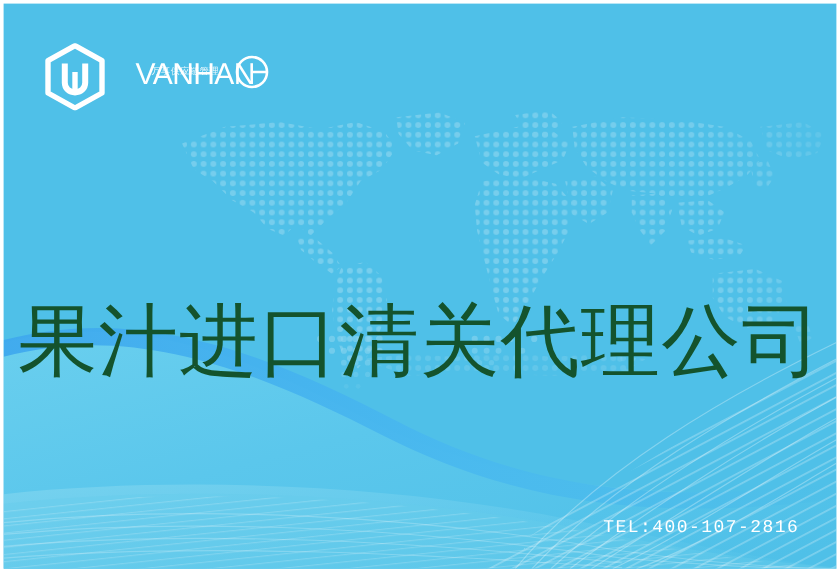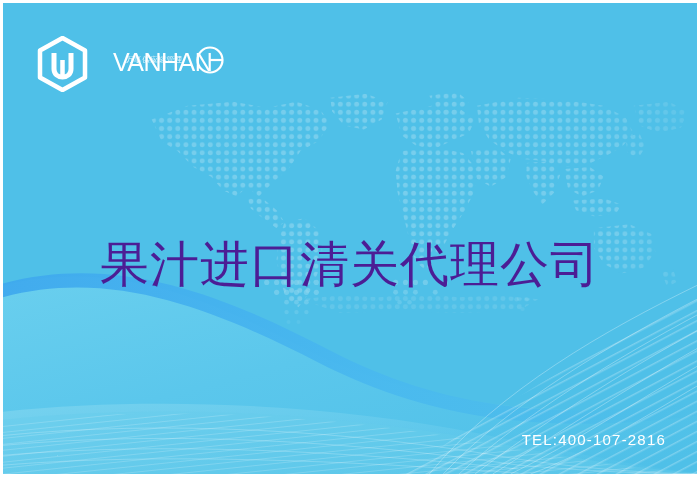--- a/index.html
+++ b/index.html
@@ -39,29 +39,29 @@
     font-size:7.5px;color:#ffffff;
     letter-spacing:0.6px;white-space:nowrap;
     opacity:0.95;line-height:1;
   }
 
   
   .headline{
     position:absolute;left:0;right:0;top:202px;
     text-align:center;z-index:40;
     font-family:"DejaVu Sans","Liberation Sans",sans-serif;
-    font-size:49px;font-weight:400;color:#4c1d95;
+    font-size:66px;font-weight:400;color:#14532d;
     letter-spacing:1px;line-height:1.1;
     white-space:nowrap;
   }
 
   
   .phone{
     position:absolute;right:31px;bottom:26px;z-index:40;
-    font-family:Liberation Sans, sans-serif;
+    font-family:Liberation Mono, monospace;
     font-size:15px;color:#ffffff;
     letter-spacing:1.2px;white-space:nowrap;margin-left:24px;
   }
 </style>
 </head>
 <body>
 
 <div class="banner">
 
   <div class="layer">

